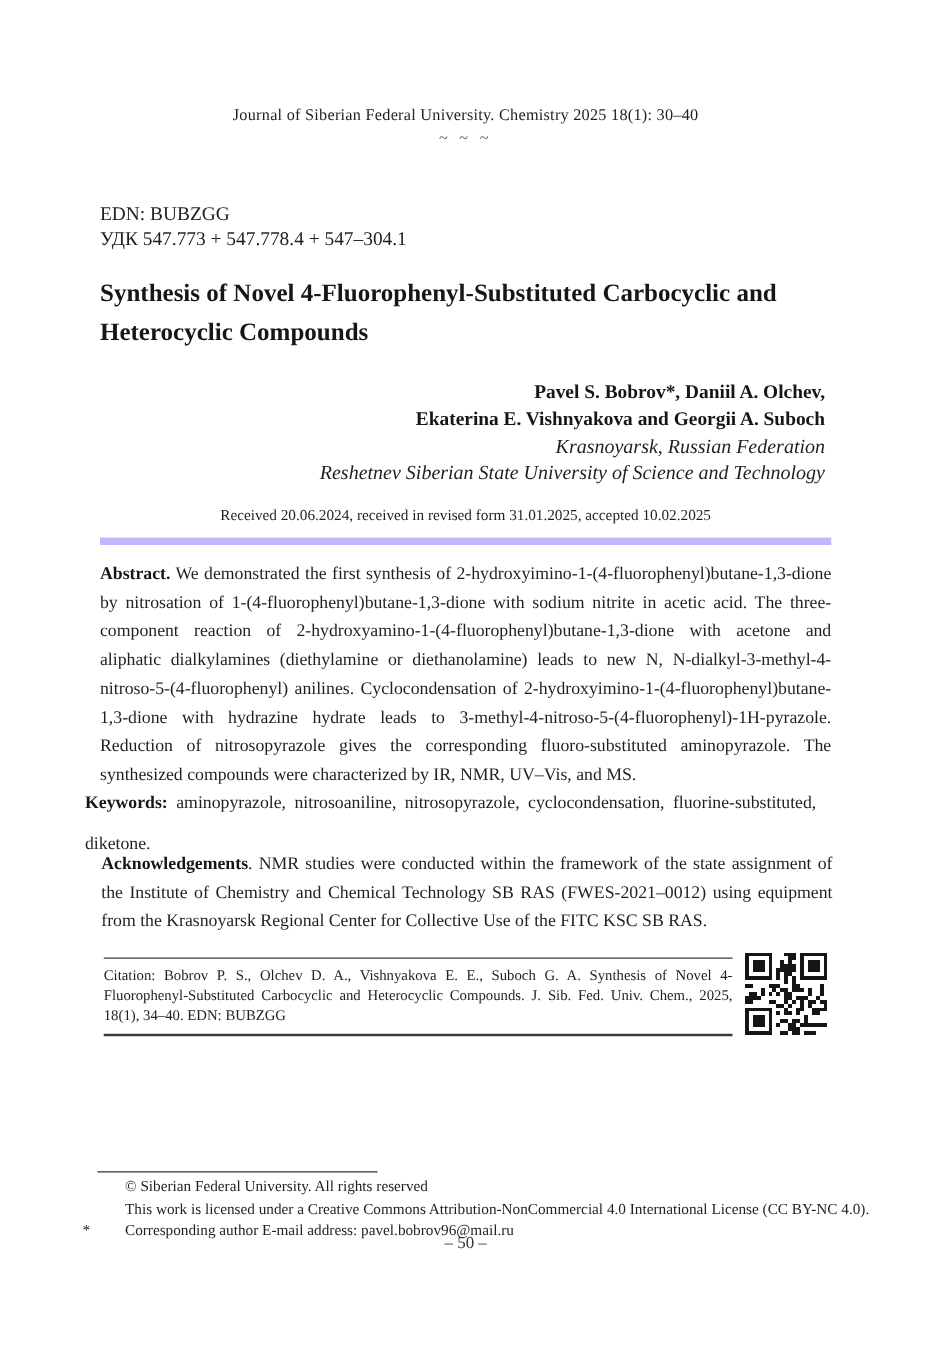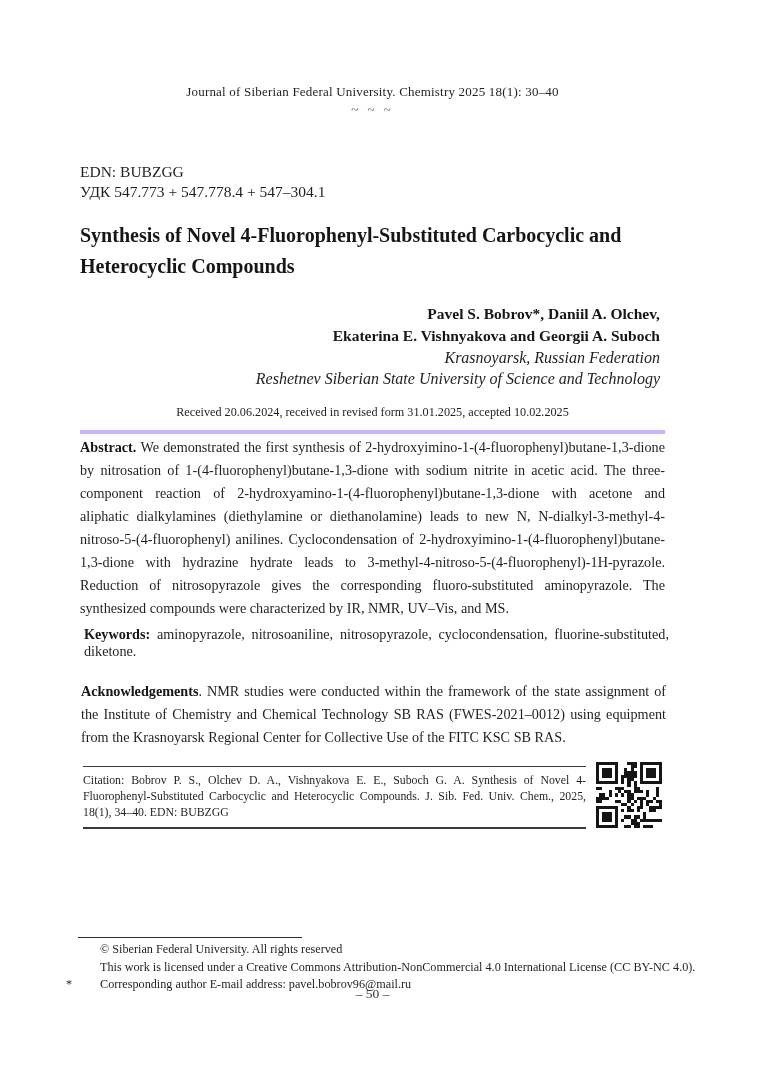--- a/index.html
+++ b/index.html
@@ -16,25 +16,25 @@
   .tilde-sep{top:102px;left:80px;width:585px;text-align:center;font-size:13px;color:#555;letter-spacing:3px;}
   .edn-line{top:163px;left:80px;font-size:15.5px;}
   .udk-line{top:183px;left:80px;font-size:15.5px;}
   .paper-title{top:220px;left:80px;width:585px;font-size:20px;font-weight:bold;line-height:31px;color:#161616;}
   .authors-block{top:303px;left:80px;width:580px;text-align:right;}
   .author-names{font-size:15.5px;font-weight:bold;line-height:22px;color:#161616;}
   .affiliation{font-size:16px;font-style:italic;line-height:21px;}
   .received-line{top:405px;left:80px;width:585px;text-align:center;font-size:12.2px;white-space:nowrap;}
   .abstract-block{
     top:430px;left:80px;width:585px;
-    border-top:4px solid #c4b5fd;
-    padding-top:2px;
+    border-top:6px solid #c4b5fd;
+    padding-top:12px;
     font-size:14.2px;line-height:23px;text-align:justify;
   }
-  .keywords-block{top:626px;left:84px;width:585px;font-size:14.2px;line-height:17px;text-align:justify;}
+  .keywords-block{top:626px;left:68px;width:585px;font-size:14.2px;line-height:33px;text-align:justify;}
   .ack-block{top:680px;left:81px;width:585px;font-size:14.2px;line-height:23px;text-align:justify;}
   .bold-label{font-weight:bold;color:#161616;}
   .citation-block{
     top:766px;left:83px;width:503px;
     border-top:1.5px solid #3a3a3a;
     border-bottom:2px solid #3a3a3a;
     padding:6px 0 7px 0;
     font-size:11.8px;line-height:15.8px;text-align:justify;
   }
   .qr-box{top:762px;left:596px;width:66px;height:66px;}

